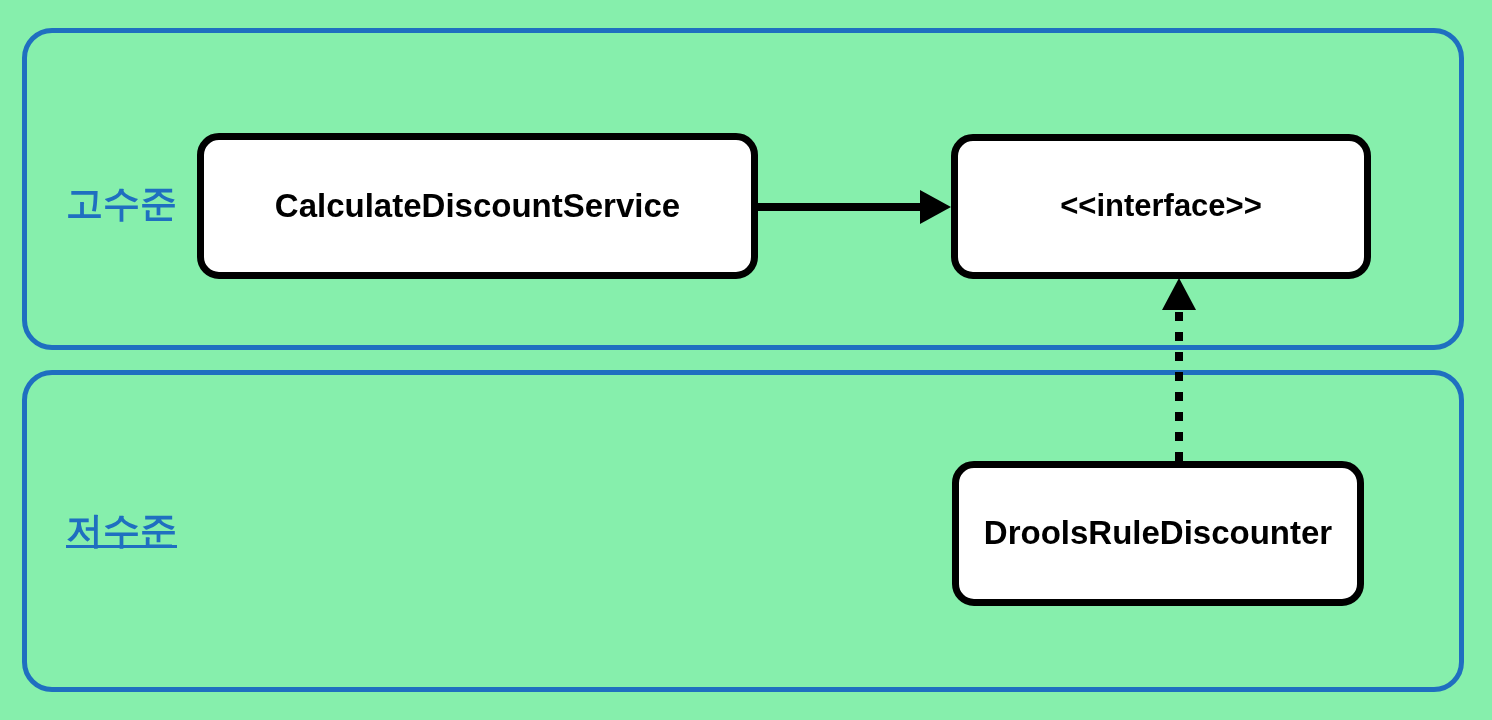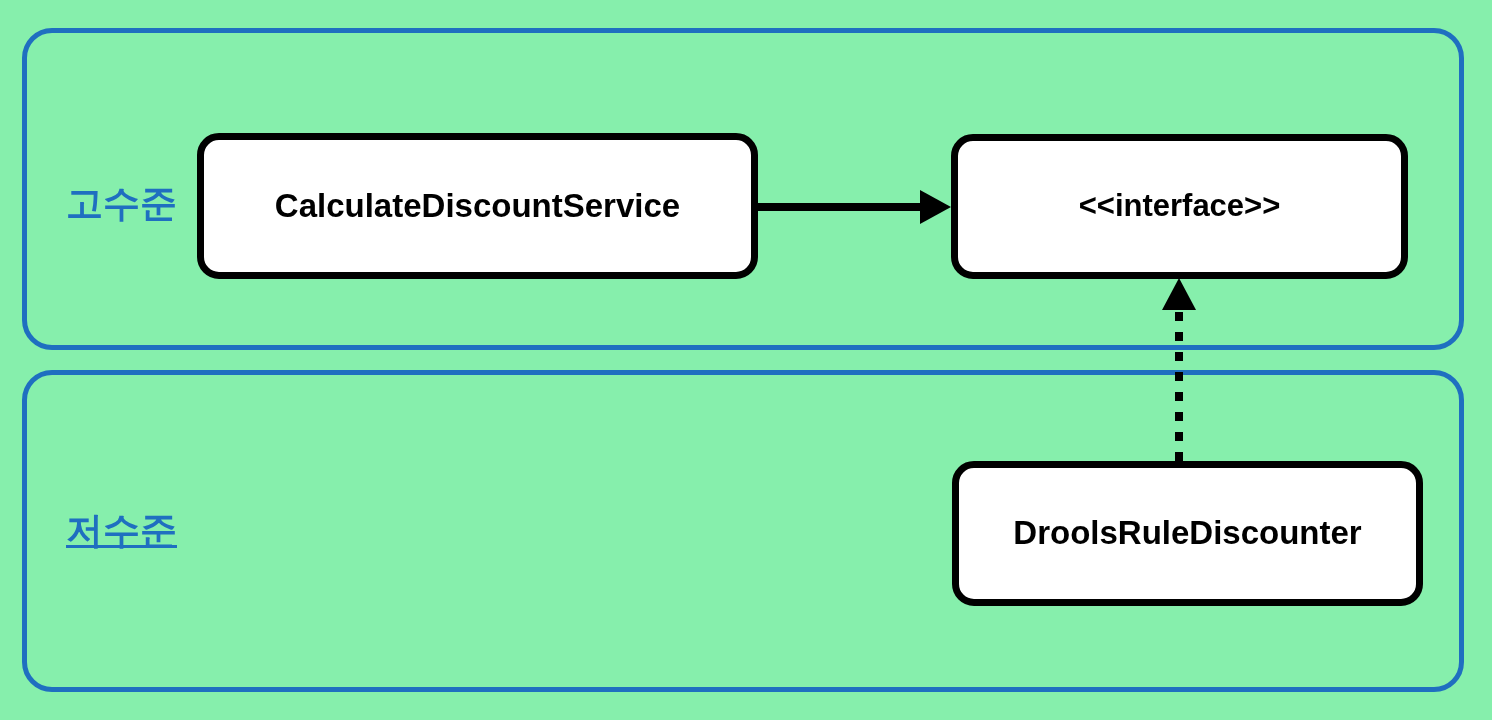--- a/index.html
+++ b/index.html
@@ -91,27 +91,27 @@
   #box-service {
     left: 197px;
     top: 133px;
     width: 561px;
     height: 146px;
     text-align: right;
   }
   #box-interface {
     left: 951px;
     top: 134px;
-    width: 457px;
+    width: 420px;
     height: 145px;
   }
   #box-impl {
     left: 952px;
     top: 461px;
-    width: 471px;
+    width: 412px;
     height: 145px;
   }
 
   
   #connectors {
     position: absolute;
     left: 0;
     top: 0;
     width: 1492px;
     height: 720px;

